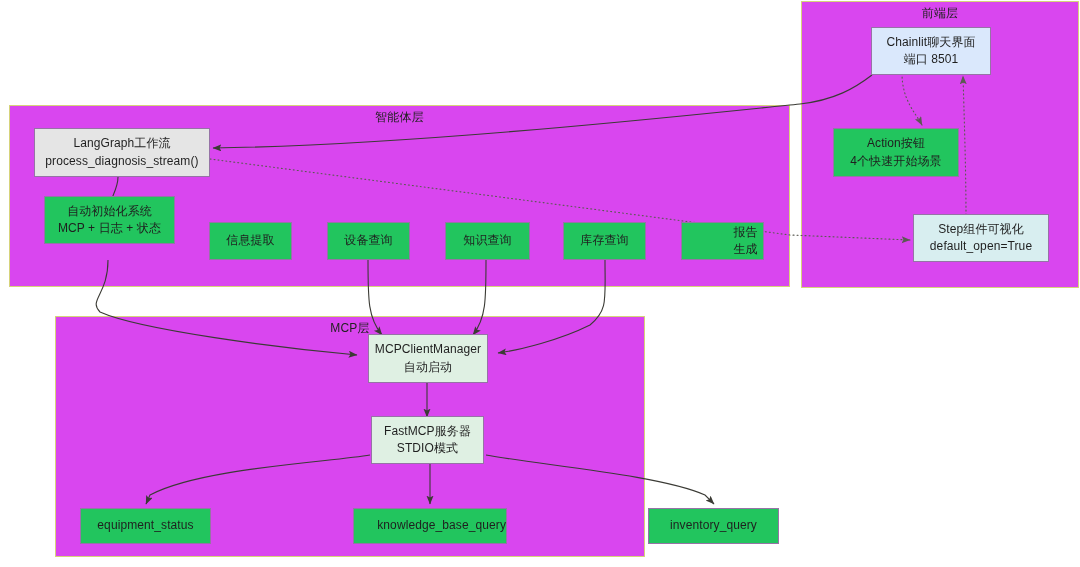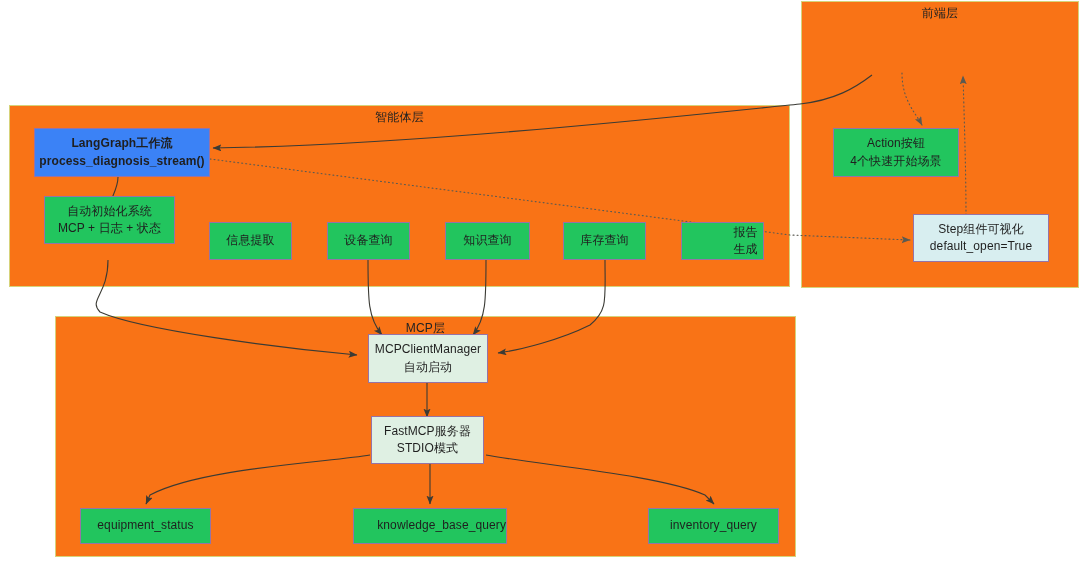--- a/index.html
+++ b/index.html
@@ -10,21 +10,21 @@
   #canvas {
     position: relative;
     width: 1080px;
     height: 567px;
     background: #ffffff;
     font-family: "Liberation Sans", "DejaVu Sans", sans-serif;
     overflow: hidden;
   }
   .layer {
     position: absolute;
-    background: #f97316;
+    background: #d946ef;
     border: 1px solid #d6d37a;
     box-sizing: border-box;
   }
   .layer-title {
     position: absolute;
     top: 3px;
     left: 0;
     width: 100%;
     text-align: center;
     font-size: 12px;
@@ -40,21 +40,21 @@
     align-items: center;
     justify-content: center;
     text-align: center;
     font-size: 12px;
     line-height: 1.45;
     color: #1f1f1f;
     letter-spacing: 0.1px;
   }
   .node .l2 { display: block; }
   .fill-purple { background: #22c55e; }
-  .fill-peach  { background: #3b82f6; font-weight: bold; }
+  .fill-peach  { background: #e5e5e5; }
   .fill-blue   { background: #dae8fc; }
   .fill-green  { background: #dff0e3; }
   .fill-cyan   { background: #d8eef0; }
   svg.edges {
     position: absolute;
     left: 0;
     top: 0;
     width: 1080px;
     height: 567px;
     overflow: visible;
@@ -79,21 +79,21 @@
 <div id="canvas">
 
   <div class="layer" style="left:801px; top:1px; width:278px; height:287px;">
     <div class="layer-title">前端层</div>
   </div>
 
   <div class="layer" style="left:9px; top:105px; width:781px; height:182px;">
     <div class="layer-title">智能体层</div>
   </div>
 
-  <div class="layer" style="left:55px; top:316px; width:741px; height:241px;">
+  <div class="layer" style="left:55px; top:316px; width:590px; height:241px;">
     <div class="layer-title">MCP层</div>
   </div>
 
   <svg class="edges" viewBox="0 0 1080 567">
     <defs>
       <marker id="ah" markerWidth="9" markerHeight="9" refX="7.6" refY="3.2" orient="auto" markerUnits="strokeWidth">
         <path d="M0,0 L8,3.2 L0,6.4 L1.6,3.2 z" fill="#3b3b35"></path>
       </marker>
       <marker id="ahd" markerWidth="9" markerHeight="9" refX="7.6" refY="3.2" orient="auto" markerUnits="strokeWidth">
         <path d="M0,0 L8,3.2 L0,6.4 L1.6,3.2 z" fill="#5a5a52"></path>
@@ -120,20 +120,24 @@
 
     <path class="edge" d="M427,383 L427,417" marker-end="url(#ah)" marker-start="url(#ah)"></path>
 
     <path class="edge" d="M370,455 C330,462 200,468 150,495 L146,504" marker-end="url(#ah)"></path>
 
     <path class="edge" d="M430,464 L430,504" marker-end="url(#ah)"></path>
 
     <path class="edge" d="M486,455 C540,465 660,475 705,495 L714,504" marker-end="url(#ah)"></path>
   </svg>
 
+  <div class="node fill-blue" style="left:871px; top:27px; width:120px; height:48px;">
+    <span class="l1">Chainlit聊天界面</span>
+    <span class="l2">端口 8501</span>
+  </div>
 
   <div class="node fill-purple" style="left:833px; top:128px; width:126px; height:49px;">
     <span class="l1">Action按钮</span>
     <span class="l2">4个快速开始场景</span>
   </div>
 
   <div class="node fill-cyan" style="left:913px; top:214px; width:136px; height:48px;">
     <span class="l1">Step组件可视化</span>
     <span class="l2">default_open=True</span>
   </div>

